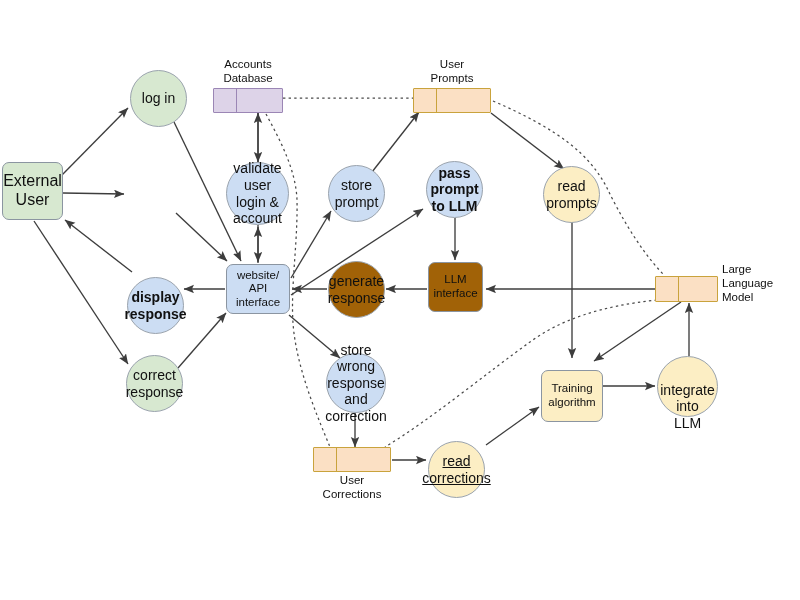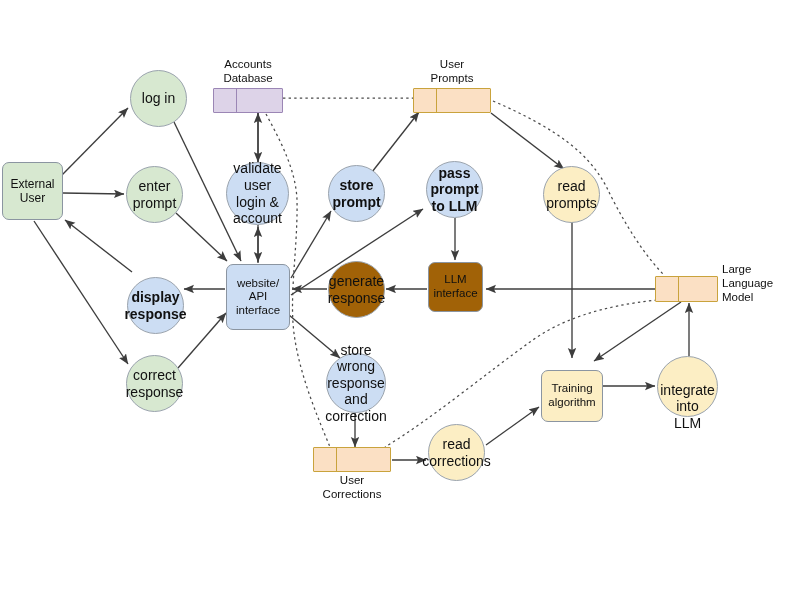--- a/index.html
+++ b/index.html
@@ -73,21 +73,21 @@
   
   .green  { background: #d7e8d0; border-color: #9bbf8f; }
   .blue   { background: #ccddf3; border-color: #8fa7c6; }
   .red    { background: #a16207; border-color: #d79aa2; }
   .yellow { background: #fceec4; border-color: #d9bf72; }
   .peach  { background: #fbe0c4; border-color: #d9a96f; }
   .purple { background: #ddd3e8; border-color: #a992bf; }
 
   .t-sm  { font-size: 14px; text-align: center; }
   .t-md  { font-size: 11.5px; }
-  .t-lg  { font-size: 12px; }
+  .t-lg  { font-size: 16px; }
 </style>
 </head>
 <body>
 
 <div id="canvas">
 
   <svg id="edges" viewBox="0 0 800 600" xmlns="http://www.w3.org/2000/svg">
     <defs>
       <marker id="ah" markerWidth="9" markerHeight="9" refX="7.4" refY="3.1" orient="auto" markerUnits="strokeWidth">
         <path d="M0,0 L7.6,3.1 L0,6.2 L1.5,3.1 z" fill="#3d3d3d"></path>
@@ -160,23 +160,20 @@
 
   <div class="node box green t-lg" style="left:2px; top:162px; width:61px; height:58px;">
     <span style="white-space:pre-line;">External
 User</span>
   </div>
 
   <div class="node proc green t-sm" style="left:130px; top:70px; width:57px; height:57px;">
     <span style="white-space:pre-line;">log in</span>
   </div>
 
-  <div class="node proc green t-sm" style="left:126px; top:166px; width:57px; height:57px;">
-    <span style="white-space:pre-line;">enter prompt</span>
-  </div>
 
   <div class="node proc blue t-sm" style="left:127px; top:277px; width:57px; height:57px;font-weight:bold;">
     <span style="white-space:pre-line;">display
 response</span>
   </div>
 
   <div class="node proc green t-sm" style="left:126px; top:355px; width:57px; height:57px;">
     <span style="white-space:pre-line;">correct
 response</span>
   </div>
@@ -186,28 +183,28 @@
   </div>
   <div class="store-label" style="left:203px; top:58px; width:90px; white-space:pre-line;">Accounts
 Database</div>
 
   <div class="node proc blue t-sm" style="left:226px; top:162px; width:63px; height:63px;">
     <span style="white-space:pre-line;">validate user
 login &amp;
 account</span>
   </div>
 
-  <div class="node box blue t-md" style="left:226px; top:264px; width:64px; height:66px;">
+  <div class="node box blue t-md" style="left:226px; top:264px; width:64px; height:50px;">
     <span style="white-space:pre-line;">website/
 API
 interface</span>
   </div>
 
   <div class="node proc blue t-sm" style="left:328px; top:165px; width:57px; height:57px;">
-    <span style="white-space:pre-line;font-weight:bold;">store prompt</span>
+    <span style="white-space:pre-line;">store prompt</span>
   </div>
 
   <div class="node store prompts peach" style="left:413px; top:88px; width:78px; height:25px;">
     <span class="store-divider" style="left:22px;"></span>
   </div>
   <div class="store-label" style="left:407px; top:58px; width:90px; white-space:pre-line;">User
 Prompts</div>
 
   <div class="node proc blue t-sm" style="left:426px; top:161px; width:57px; height:57px;">
     <span style="white-space:pre-line;font-weight:bold;">pass prompt
@@ -240,21 +237,21 @@
 response and
 correction</span>
   </div>
 
   <div class="node store corrections peach" style="left:313px; top:447px; width:78px; height:25px;">
     <span class="store-divider" style="left:22px;"></span>
   </div>
   <div class="store-label" style="left:307px; top:474px; width:90px; white-space:pre-line;">User
 Corrections</div>
 
-  <div class="node proc yellow t-sm" style="left:428px; top:424px; width:57px; height:57px;">
+  <div class="node proc yellow t-sm" style="left:428px; top:441px; width:57px; height:57px;text-decoration:underline;">
     <span style="white-space:pre-line;">read
 corrections</span>
   </div>
 
   <div class="node box yellow t-md" style="left:541px; top:370px; width:62px; height:52px;">
     <span style="white-space:pre-line;">Training
 algorithm</span>
   </div>
 
   <div class="node proc yellow t-sm" style="left:657px; top:356px; width:61px; height:61px;">

